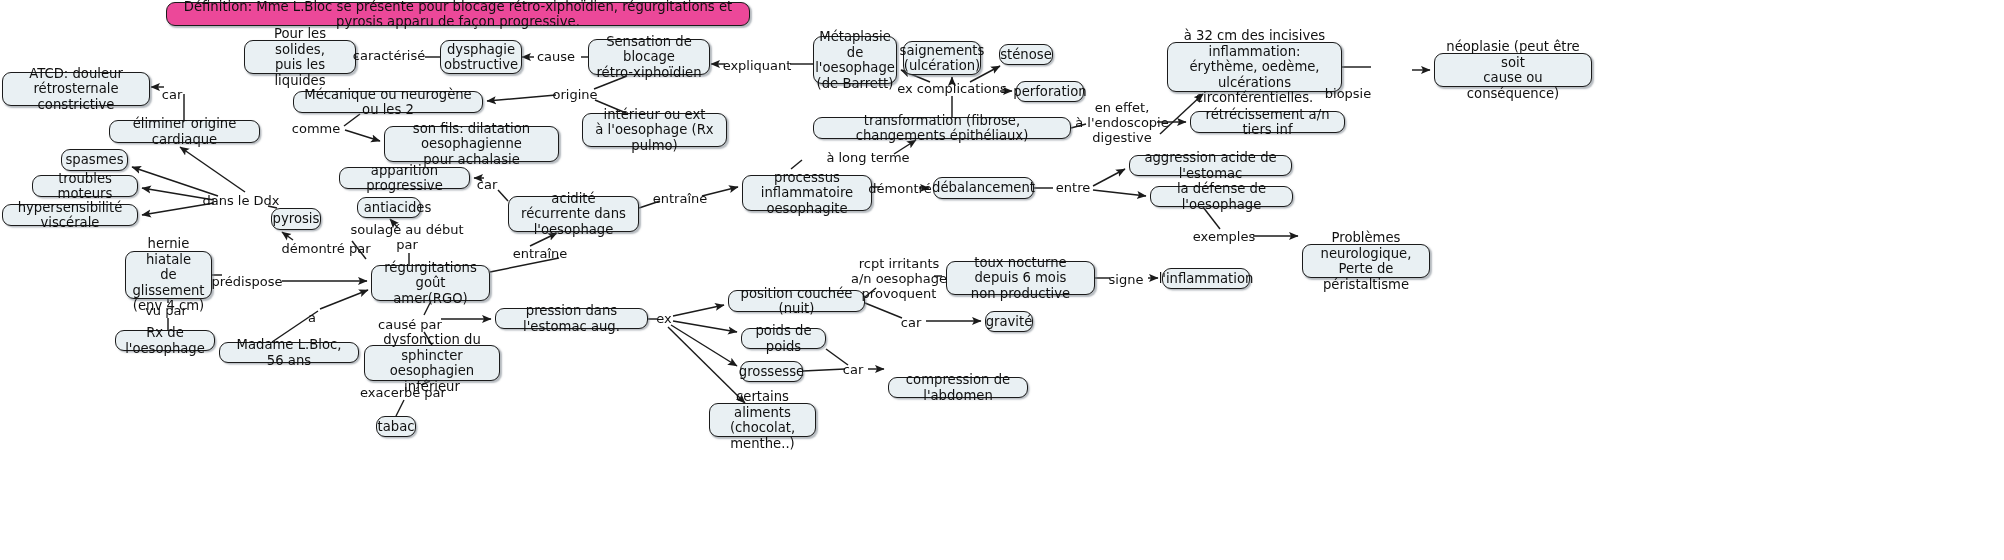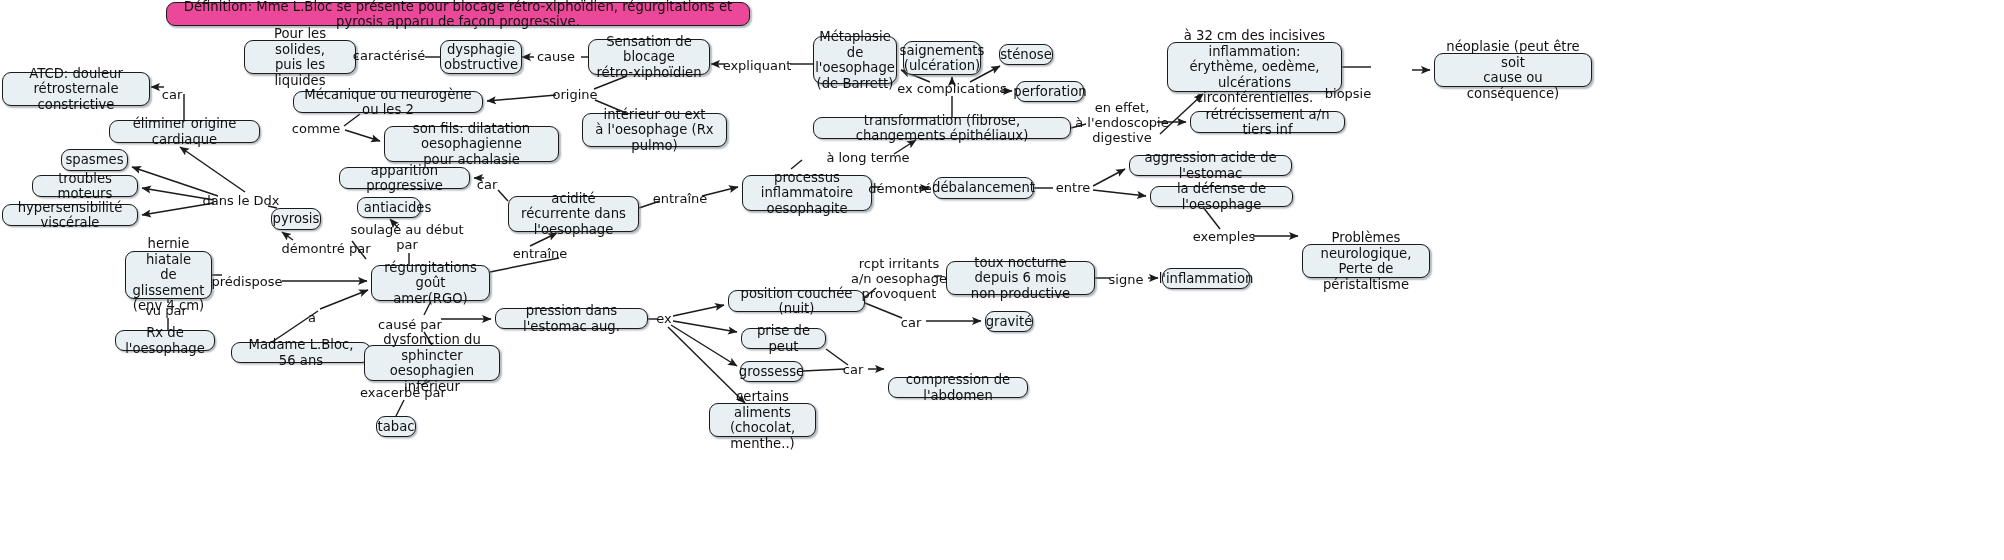--- a/index.html
+++ b/index.html
@@ -193,22 +193,22 @@
       <div class="node" style="left: 125px; top: 251px; width: 87px; height: 48px;">hernie hiatale
 de glissement
 (env 4 cm)</div>
       <div class="node" style="left: 1162px; top: 268px; width: 88px; height: 21px;">l'inflammation</div>
       <div class="node" style="left: 371px; top: 265px; width: 119px; height: 36px;">régurgitations
 goût amer(RGO)</div>
       <div class="node" style="left: 728px; top: 290px; width: 137px; height: 22px;">position couchée (nuit)</div>
       <div class="node" style="left: 495px; top: 308px; width: 153px; height: 21px;">pression dans l'estomac aug.</div>
       <div class="node" style="left: 985px; top: 311px; width: 48px; height: 21px;">gravité</div>
       <div class="node" style="left: 115px; top: 330px; width: 100px; height: 21px;">Rx de l'oesophage</div>
-      <div class="node" style="left: 741px; top: 328px; width: 85px; height: 21px;">prise de peut</div>
-      <div class="node" style="left: 219px; top: 342px; width: 140px; height: 21px; margin-left: 12px;">Madame L.Bloc, 56 ans</div>
+      <div class="node" style="left: 741px; top: 328px; width: 85px; height: 21px;">poids de poids</div>
+      <div class="node" style="left: 219px; top: 342px; width: 140px; height: 21px;">Madame L.Bloc, 56 ans</div>
       <div class="node" style="left: 364px; top: 345px; width: 136px; height: 36px;">dysfonction du sphincter
 oesophagien inférieur</div>
       <div class="node" style="left: 740px; top: 361px; width: 63px; height: 21px;">grossesse</div>
       <div class="node" style="left: 888px; top: 359px; width: 140px; height: 21px; margin-top: 18px;">compression de l'abdomen</div>
       <div class="node" style="left: 709px; top: 403px; width: 107px; height: 34px;">certains aliments
 (chocolat, menthe..)</div>
       <div class="node" style="left: 376px; top: 416px; width: 40px; height: 21px;">tabac</div>
     </div>
   <div id="label-layer">
       <div class="elabel" style="left: 389px; top: 55px;">caractérisé</div>

